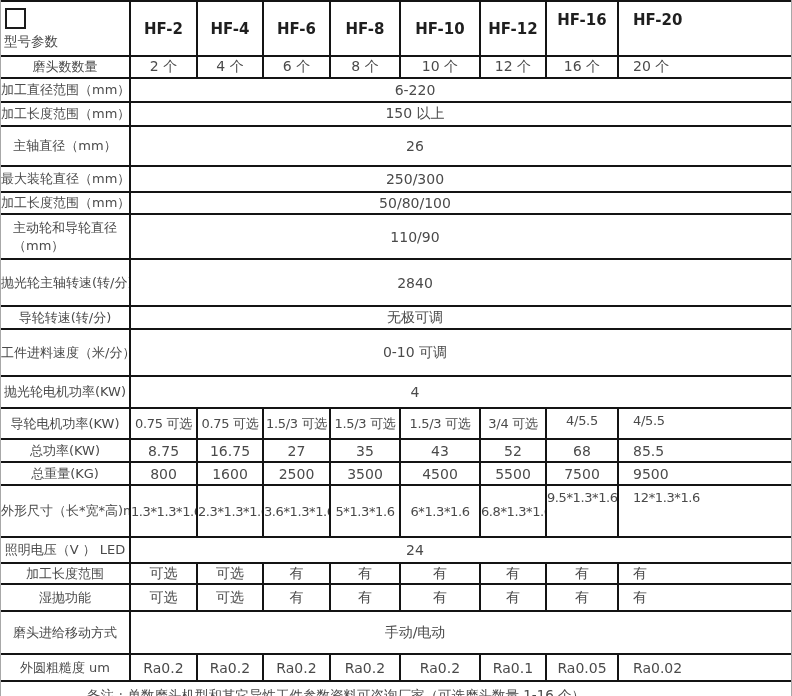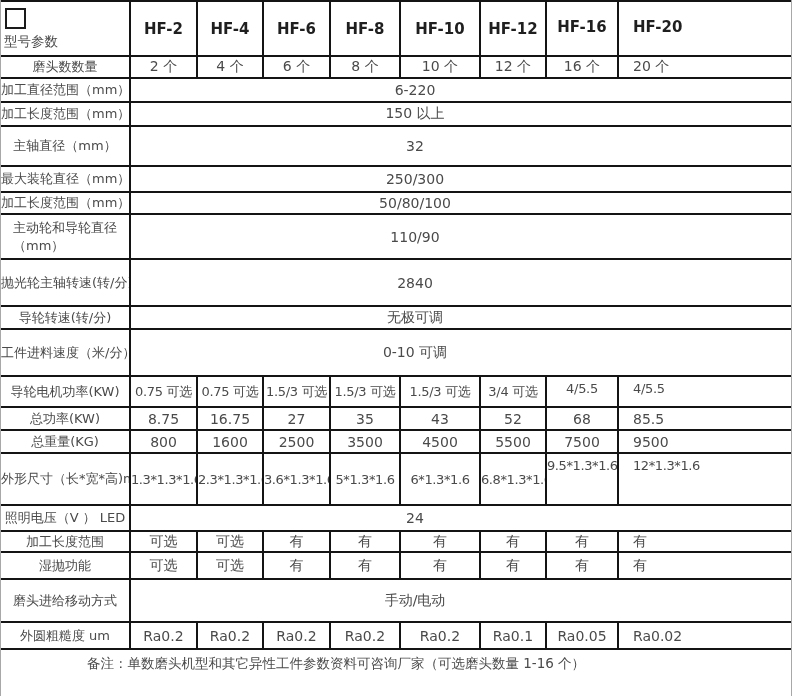--- a/index.html
+++ b/index.html
@@ -45,21 +45,21 @@
     margin:1px 0 4px 1px;
     background:#ffffff;
   }
   
   td.ch{
     text-align:center;
     font-weight:bold;
     font-size:15px;
     color:#1f1f1f;
   }
-  td.vtop{vertical-align:top;padding-top:16px;}
+  td.vtop{vertical-align:top;padding-top:9px;}
   td.vtop2{vertical-align:top;padding-top:4px;}
   
   td.rlabel{
     text-align:center;
     font-size:13px;
   }
   td.rlabel.wrapleft{
     text-align:left;
     padding-left:12px;
     white-space:normal;
@@ -135,21 +135,21 @@
     <tr style="height:24px">
       <td class="rlabel">加工直径范围（mm）</td>
       <td class="merged last" colspan="8">6-220</td>
     </tr>
     <tr style="height:24px">
       <td class="rlabel">加工长度范围（mm）</td>
       <td class="merged last" colspan="8">150 以上</td>
     </tr>
     <tr style="height:40px">
       <td class="rlabel">主轴直径（mm）</td>
-      <td class="merged last" colspan="8">32</td>
+      <td class="merged last" colspan="8">26</td>
     </tr>
     <tr style="height:26px">
       <td class="rlabel">最大装轮直径（mm）</td>
       <td class="merged last" colspan="8">250/300</td>
     </tr>
     <tr style="height:22px">
       <td class="rlabel">加工长度范围（mm）</td>
       <td class="merged last" colspan="8">50/80/100</td>
     </tr>
     <tr style="height:45px">
@@ -160,20 +160,24 @@
       <td class="rlabel">抛光轮主轴转速(转/分)</td>
       <td class="merged last" colspan="8">2840</td>
     </tr>
     <tr style="height:23px">
       <td class="rlabel">导轮转速(转/分)</td>
       <td class="merged last" colspan="8">无极可调</td>
     </tr>
     <tr style="height:47px">
       <td class="rlabel">工件进料速度（米/分）</td>
       <td class="merged last" colspan="8">0-10 可调</td>
+    </tr>
+    <tr style="height:32px">
+      <td class="rlabel">抛光轮电机功率(KW)</td>
+      <td class="merged last" colspan="8">4</td>
     </tr>
 
     <tr style="height:31px">
       <td class="rlabel">导轮电机功率(KW)</td>
       <td class="c sm">0.75 可选</td>
       <td class="c sm">0.75 可选</td>
       <td class="c sm">1.5/3 可选</td>
       <td class="c sm">1.5/3 可选</td>
       <td class="c sm">1.5/3 可选</td>
       <td class="c sm">3/4 可选</td>

